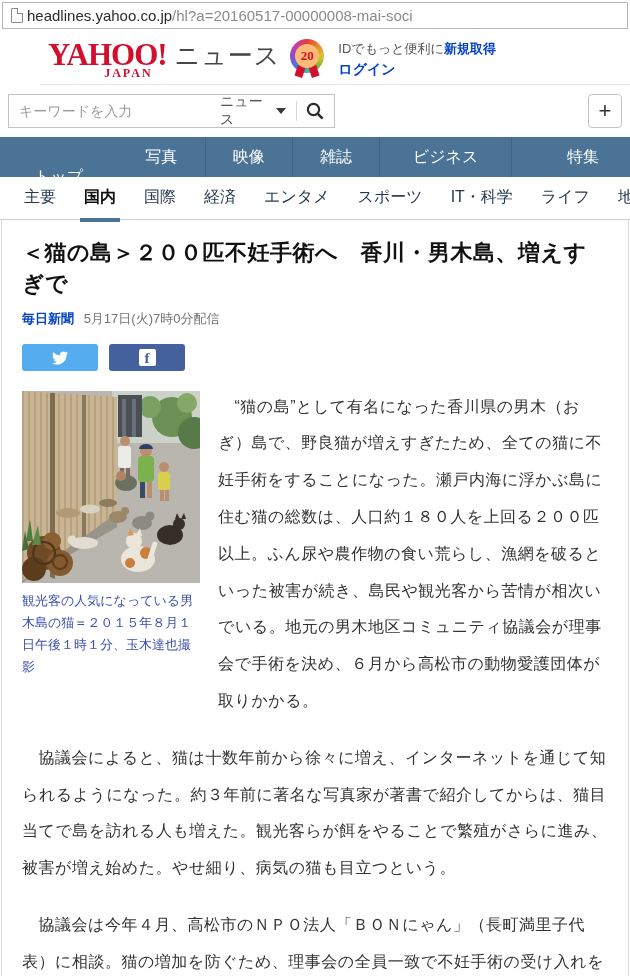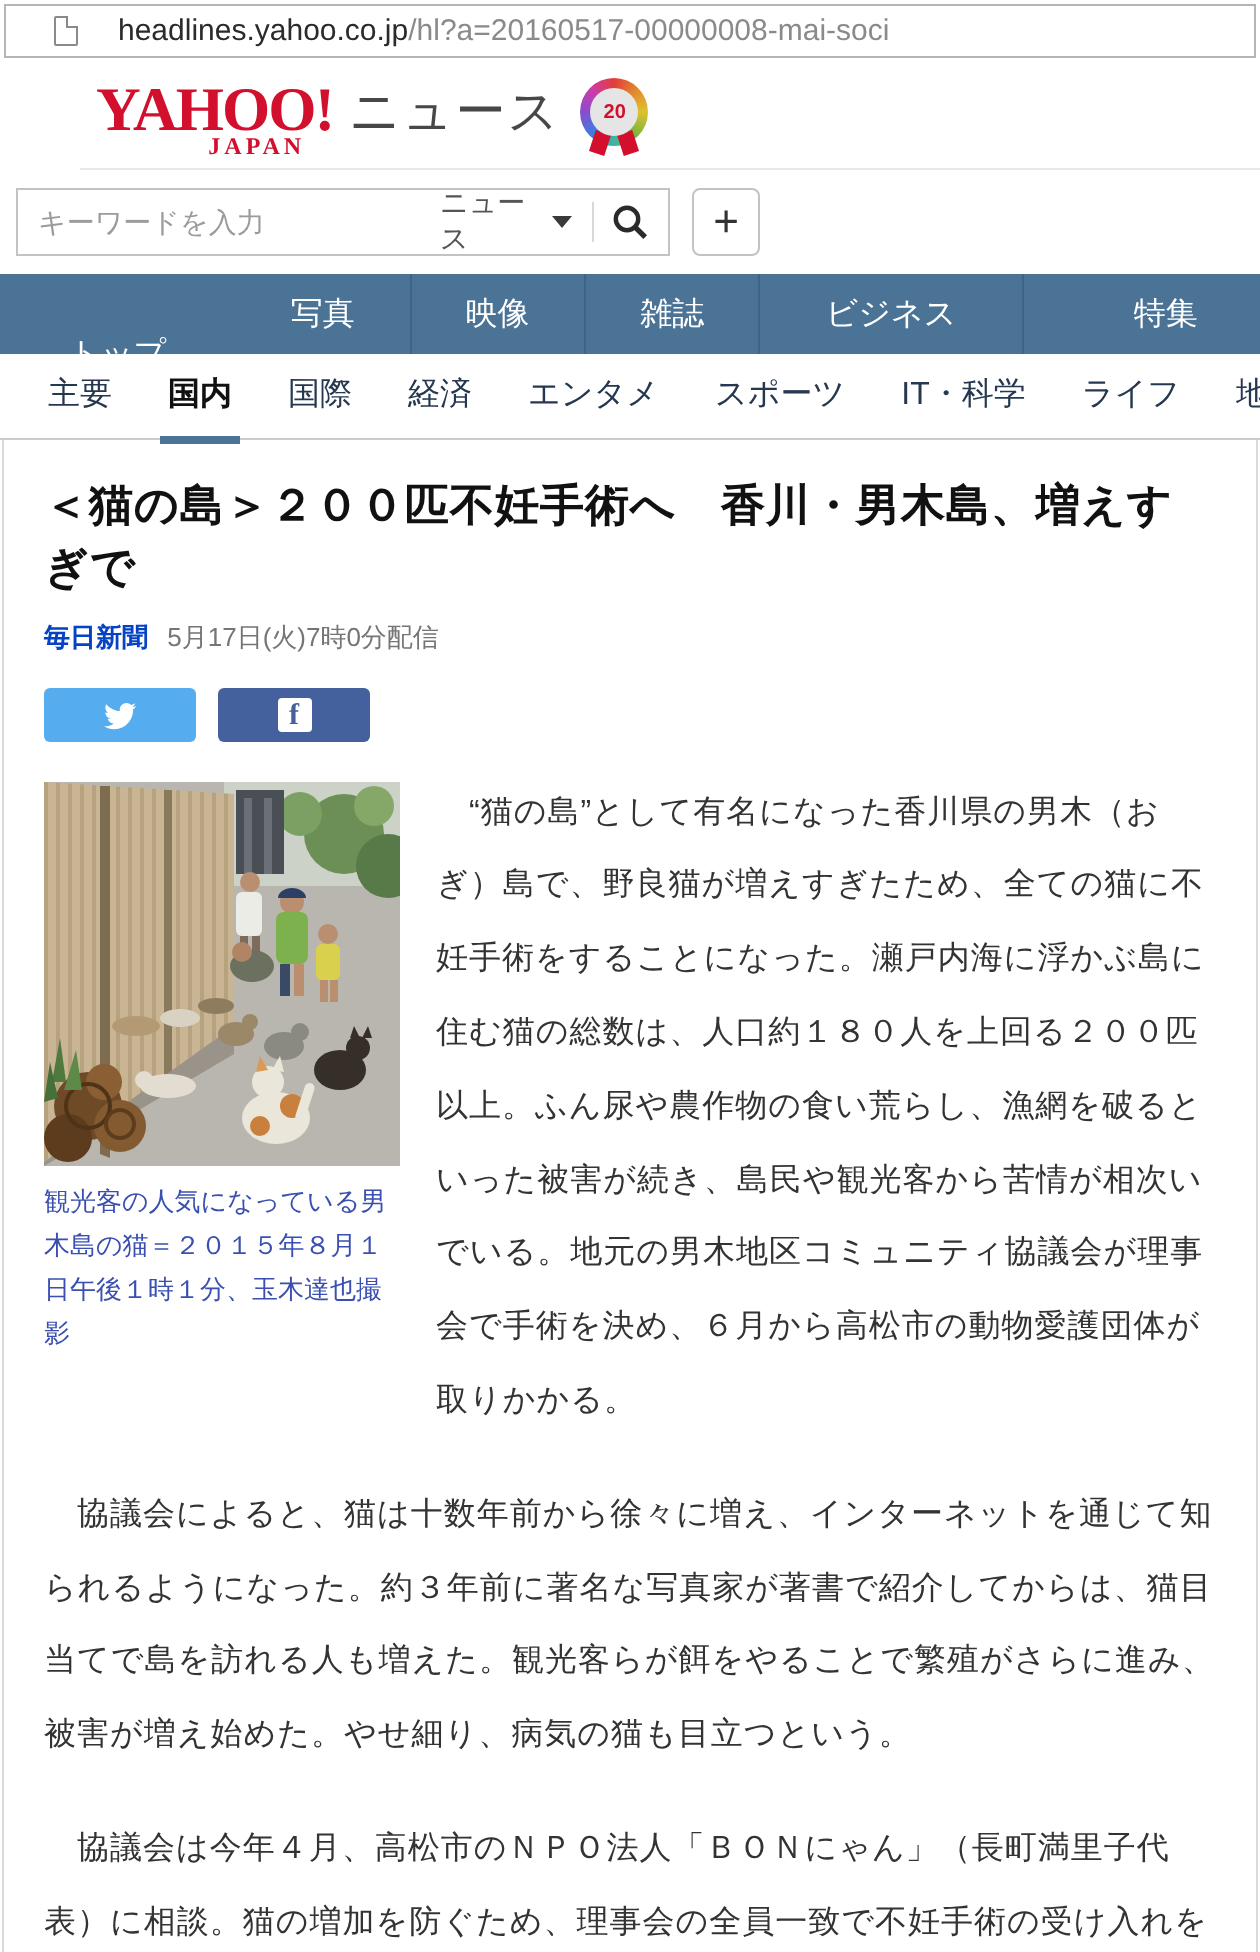--- a/index.html
+++ b/index.html
@@ -1,51 +1,51 @@
 <!DOCTYPE html>
 <html><head>
 <meta charset="utf-8">
 <style>
   * { margin:0; padding:0; box-sizing:border-box; }
   html,body { width:630px; background:#fff; font-family:"Liberation Sans","DejaVu Sans",sans-serif; }
   body { height:976px; overflow:hidden; color:#333; }
 
   
   .urlbar { margin:2px; height:27px; border:1px solid #b5b5b5; background:#fff;
-            display:flex; align-items:center; padding:0 24px; gap:20px; }
+            display:flex; align-items:center; padding:0 8px; gap:4px; }
   .page-ico { width:12px; height:15px; border:1.5px solid #8a8a8a; border-radius:1px; position:relative; background:#fff; flex:0 0 auto; }
   .page-ico::after { content:""; position:absolute; top:-1px; right:-1px; width:5px; height:5px;
                      background:#fff; border-left:1.5px solid #8a8a8a; border-bottom:1.5px solid #8a8a8a; }
   .url-text { font-size:15px; color:#2b2b2b; white-space:nowrap; }
   .url-text .path { color:#8a8a8a; }
 
   
   .site-header { padding:8px 20px 6px 8px; display:flex; border-bottom:1px solid #e7e7e7; height:54px;margin-left:40px; }
   .ylogo { display:flex; flex-direction:column; line-height:1; margin-right:8px; }
   .ylogo .yahoo { font-family:"Liberation Serif","DejaVu Serif",serif; font-weight:bold; font-size:31px;
                   color:#d30f2e; letter-spacing:-1px; }
   .ylogo .japan { font-family:"Liberation Serif","DejaVu Serif",serif; font-weight:bold; font-size:12px;
                   color:#d30f2e; letter-spacing:2px; align-self:flex-end; margin-top:-3px; margin-right:14px; }
   .service-name { font-size:25px; color:#474747; margin-right:10px; letter-spacing:1px; }
   .badge20 { position:relative; width:34px; height:34px; margin-right:14px; flex:0 0 auto; }
   .badge20 .ring { width:34px; height:34px; border-radius:50%;
       background:conic-gradient(#e23c3c,#e2892e,#ddc22e,#7db53c,#3cb5a0,#3c7ee2,#8a4ccc,#cc3ca8,#e23c3c); }
   .badge20 .inner { position:absolute; top:5px; left:5px; width:24px; height:24px; border-radius:50%;
-      background:#e5e5e5; display:flex; align-items:center; justify-content:center;
-      font-weight:bold; font-size:10px; color:#d30f2e; }
+      background:#fdba74; display:flex; align-items:center; justify-content:center;
+      font-weight:bold; font-size:13px; color:#d30f2e;font-family:Liberation Serif, serif; }
   .badge20 .rib { position:absolute; bottom:-4px; width:8px; height:11px; background:#d30f2e; }
   .badge20 .rib.l { left:6px; transform:rotate(18deg); }
   .badge20 .rib.r { right:6px; transform:rotate(-18deg); }
   .id-promo { font-size:13px; color:#555; line-height:1.5; }
   .id-promo a, .login a { text-decoration:none; }
   .blue-link { color:#0642c4; font-weight:bold; cursor:pointer; }
   .login { font-size:14px; }
 
   
-  .search-row { display:flex; align-items:center; padding:9px 8px; gap:11px; }
+  .search-row { display:flex; align-items:center; padding:9px 8px; gap:11px;justify-content:space-between; }
   .search-box { display:flex; align-items:center; border:1px solid #c3c3c3; height:34px; width:327px; background:#fff; }
   .search-input { border:none; outline:none; flex:1; font-size:14px; padding:0 10px; color:#333;
                   font-family:"Liberation Sans","DejaVu Sans",sans-serif; }
   .search-input::placeholder { color:#9b9b9b; }
   .scope { display:flex; align-items:center; gap:7px; font-size:14px; color:#555; padding:0 10px; cursor:pointer; }
   .caret { width:0; height:0; border-left:5px solid transparent; border-right:5px solid transparent; border-top:6px solid #3a3a3a; }
   .scope-sep { width:1px; height:20px; background:#d8d8d8; }
   .search-btn { width:42px; height:100%; display:flex; align-items:center; justify-content:center; cursor:pointer; background:#fff; border:none; }
   .add-btn { width:34px; height:34px; border:1px solid #c3c3c3; border-radius:4px; background:#fff;
              font-size:22px; color:#333; line-height:1; cursor:pointer; }
@@ -100,20 +100,24 @@
   <div class="ylogo">
     <span class="yahoo">YAHOO!</span>
     <span class="japan">JAPAN</span>
   </div>
   <span class="service-name">ニュース</span>
   <div class="badge20">
     <div class="ring"></div>
     <div class="rib l"></div>
     <div class="rib r"></div>
     <div class="inner">20</div>
+  </div>
+  <div class="id-promo">
+    <div><span>IDでもっと便利に</span><a class="blue-link">新規取得</a></div>
+    <div class="login"><a class="blue-link">ログイン</a></div>
   </div>
 </div>
 
 <div class="search-row">
   <div class="search-box">
     <input class="search-input" type="text" placeholder="キーワードを入力" style="">
     <div class="scope">
       <span>ニュース</span>
       <span class="caret"></span>
     </div>

